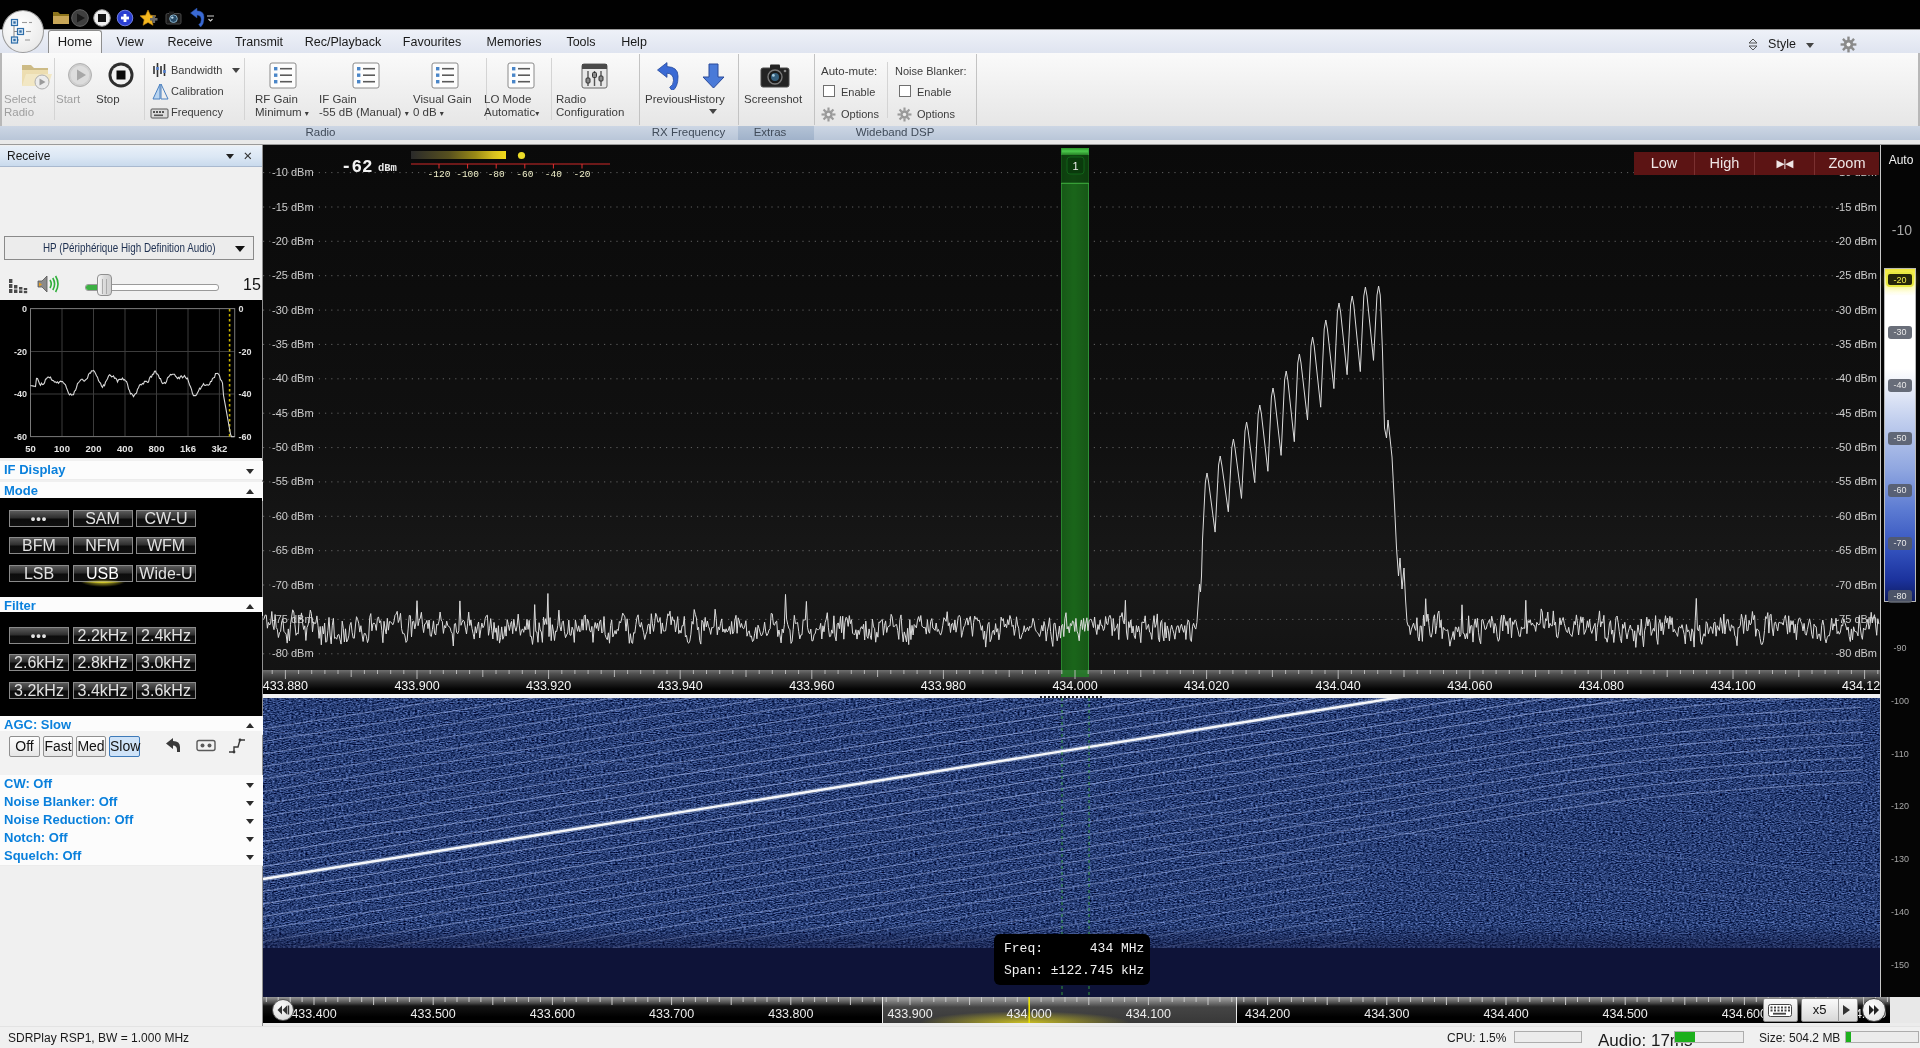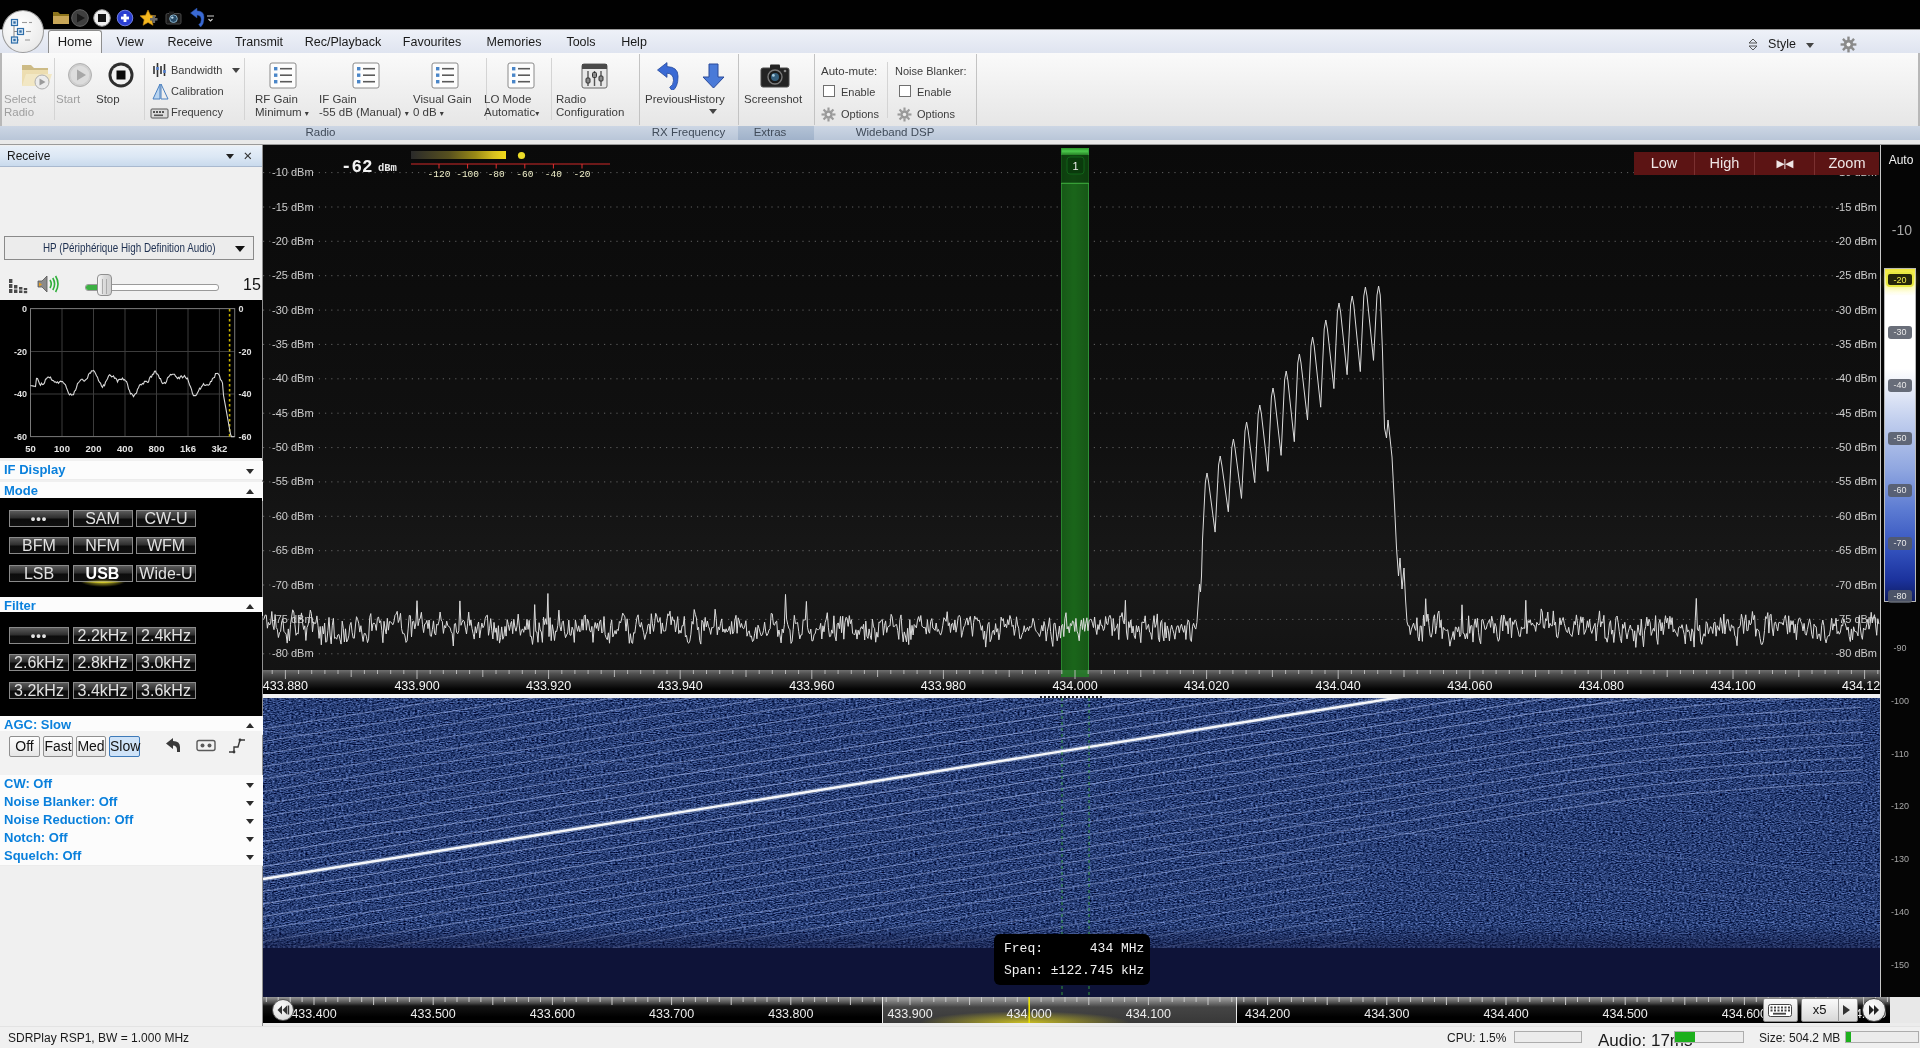--- a/index.html
+++ b/index.html
@@ -398,21 +398,21 @@
 </div>
 
 <div class="mbtn" style="left:9.0px;top:510px;font-size:13px;font-weight:bold;letter-spacing:1px;">•••</div>
 <div class="mbtn" style="left:72.5px;top:510px;">SAM</div>
 <div class="mbtn" style="left:136.0px;top:510px;">CW-U</div>
 <div class="mbtn" style="left:9.0px;top:537px;">BFM</div>
 <div class="mbtn" style="left:72.5px;top:537px;">NFM</div>
 <div class="mbtn" style="left:136.0px;top:537px;">WFM</div>
 <div class="mbtn" style="left:9.0px;top:565px;">LSB</div>
 <div class="ab" style="left:74.5px;top:574px;width:56px;height:15px;background:radial-gradient(ellipse 30px 8px at 50% 45%,rgba(232,220,52,1),rgba(232,220,52,0) 78%)"></div>
-<div class="mbtn" style="left:72.5px;top:565px;font-weight:bold;color:#fff;text-align:center;">USB</div>
+<div class="mbtn" style="left:72.5px;top:565px;font-weight:normal;color:#fff;text-align:center;">USB</div>
 <div class="mbtn" style="left:136.0px;top:565px;">Wide-U</div>
 <div class="mbtn" style="left:9.0px;top:627px;font-size:13px;font-weight:bold;letter-spacing:1px;">•••</div>
 <div class="mbtn" style="left:72.5px;top:627px;">2.2kHz</div>
 <div class="mbtn" style="left:136.0px;top:627px;">2.4kHz</div>
 <div class="mbtn" style="left:9.0px;top:654px;">2.6kHz</div>
 <div class="mbtn" style="left:72.5px;top:654px;">2.8kHz</div>
 <div class="mbtn" style="left:136.0px;top:654px;">3.0kHz</div>
 <div class="mbtn" style="left:9.0px;top:682px;">3.2kHz</div>
 <div class="mbtn" style="left:72.5px;top:682px;">3.4kHz</div>
 <div class="mbtn" style="left:136.0px;top:682px;">3.6kHz</div>

